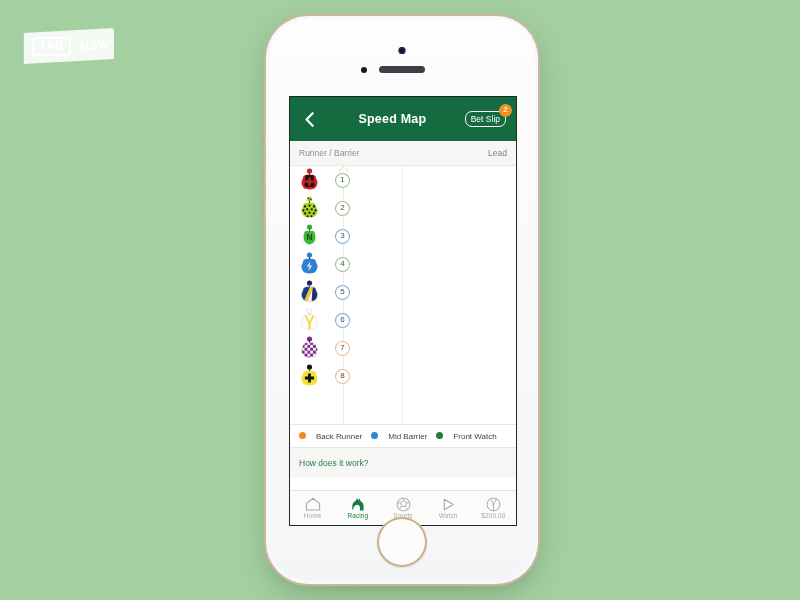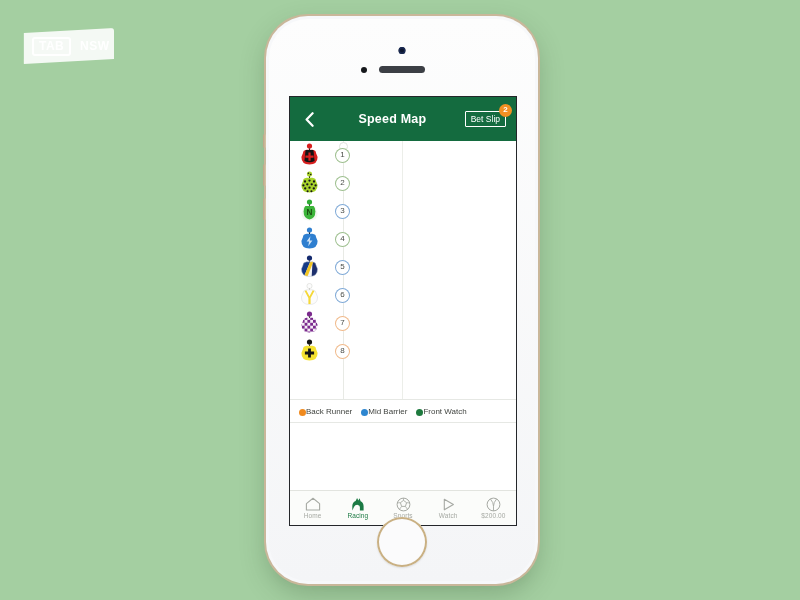--- a/index.html
+++ b/index.html
@@ -163,21 +163,21 @@
     font-size: 12.5px;
     font-weight: bold;
     letter-spacing: 0.2px;
   }
   .betslip-wrap {
     position: relative;
     margin-right: 2px;
   }
   .betslip {
     border: 1px solid #ffffff;
-    border-radius: 1px;
+    border-radius: 7px;
     color: #ffffff;
     font-size: 8.5px;
     padding: 3px 5px;
     line-height: 1;
     cursor: pointer;
     white-space: nowrap;
   }
   .betslip-badge {
     position: absolute;
     right: -6px; top: -7px;
@@ -268,22 +268,22 @@
     border-top: 1px solid #e6e8e4;
     border-bottom: 1px solid #e6e8e4;
     background: #ffffff;
     display: flex;
     align-items: center;
     padding-left: 9px;
     gap: 9px;
   }
   .legend-item {
     display: flex;
-    align-items: flex-end;
-    gap: 0;
+    align-items: flex-start;
+    gap: 10px;
     font-size: 8px;
     color: #3f423e;
     white-space: nowrap;
   }
   .legend-dot {
     width: 7px; height: 7px;
     border-radius: 50%;
     flex: none;
   }
 
@@ -357,20 +357,24 @@
             <path d="M7.6 1.2 L1.6 7.5 L7.6 13.8" fill="none" stroke="#ffffff" stroke-width="2.2" stroke-linecap="round" stroke-linejoin="round"></path>
           </svg>
         </div>
         <div class="nav-title">Speed Map</div>
         <div class="betslip-wrap">
           <div class="betslip">Bet Slip</div>
           <div class="betslip-badge">2</div>
         </div>
       </div>
 
+      <div class="col-head">
+        <div class="left">Runner / Barrier</div>
+        <div class="right">Lead</div>
+      </div>
 
       <div class="board">
         <div class="track-line"></div>
         <div class="track-node"></div>
         <div class="board-divider"></div>
 
         <div class="runner-row">
           <div class="silk">
             <svg width="21" height="24" viewBox="0 0 21 24">
               <circle cx="10.5" cy="3" r="2.6" fill="#d81f1f"></circle>
@@ -531,20 +535,21 @@
         <div class="legend-item">
           <span class="legend-dot" style="background:#2d86d0;"></span>
           <span>Mid Barrier</span>
         </div>
         <div class="legend-item">
           <span class="legend-dot" style="background:#1e7a3e;"></span>
           <span>Front Watch</span>
         </div>
       </div>
 
+      <div class="howwork">How does it work?</div>
 
       <div class="tabbar">
         <div class="tabitem">
           <span class="tabicon">
             <svg width="16" height="14" viewBox="0 0 16 14">
               <path d="M1.4 6.6 L8 1.3 L14.6 6.6 L14.6 13 L1.4 13 Z" fill="none" stroke="currentColor" stroke-width="1.1" stroke-linejoin="round"></path>
             </svg>
           </span>
           <span class="tablabel">Home</span>
         </div>

